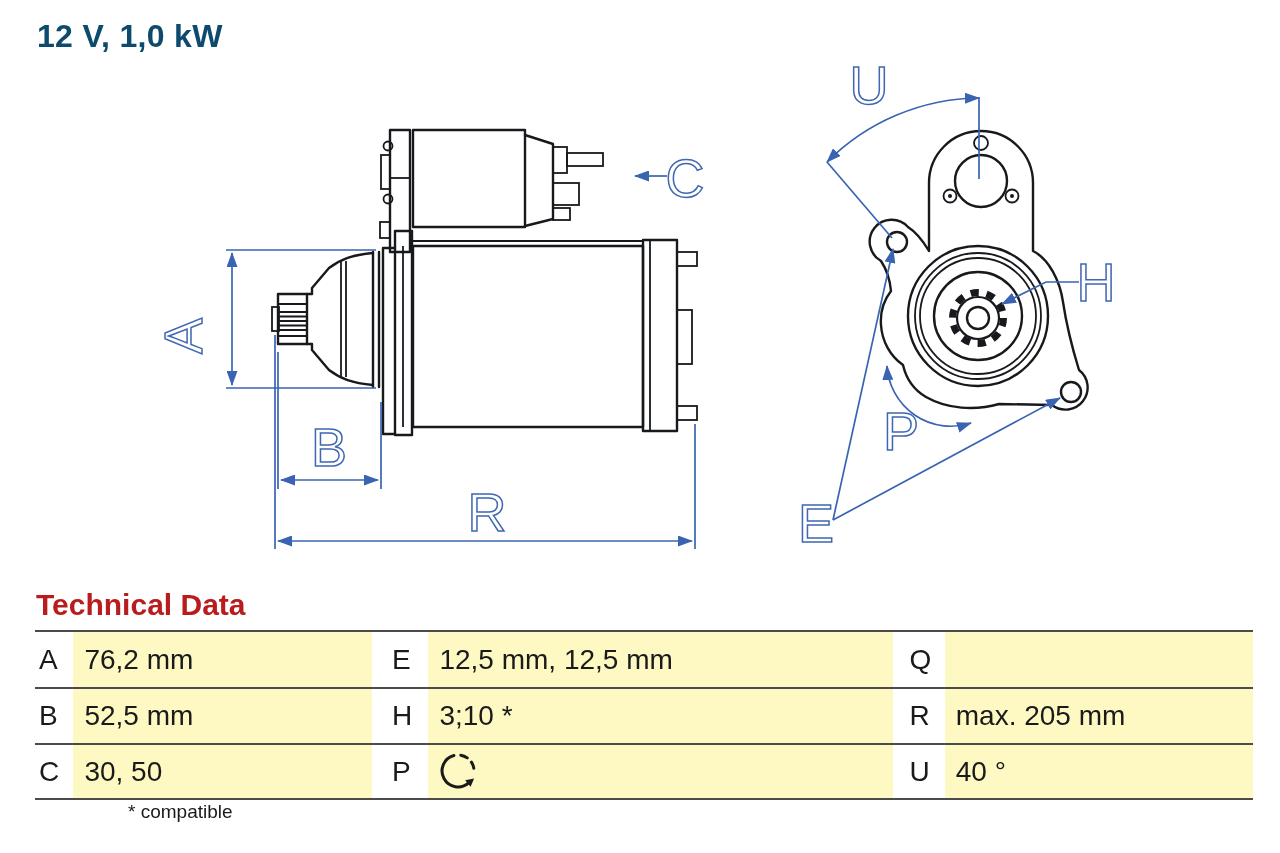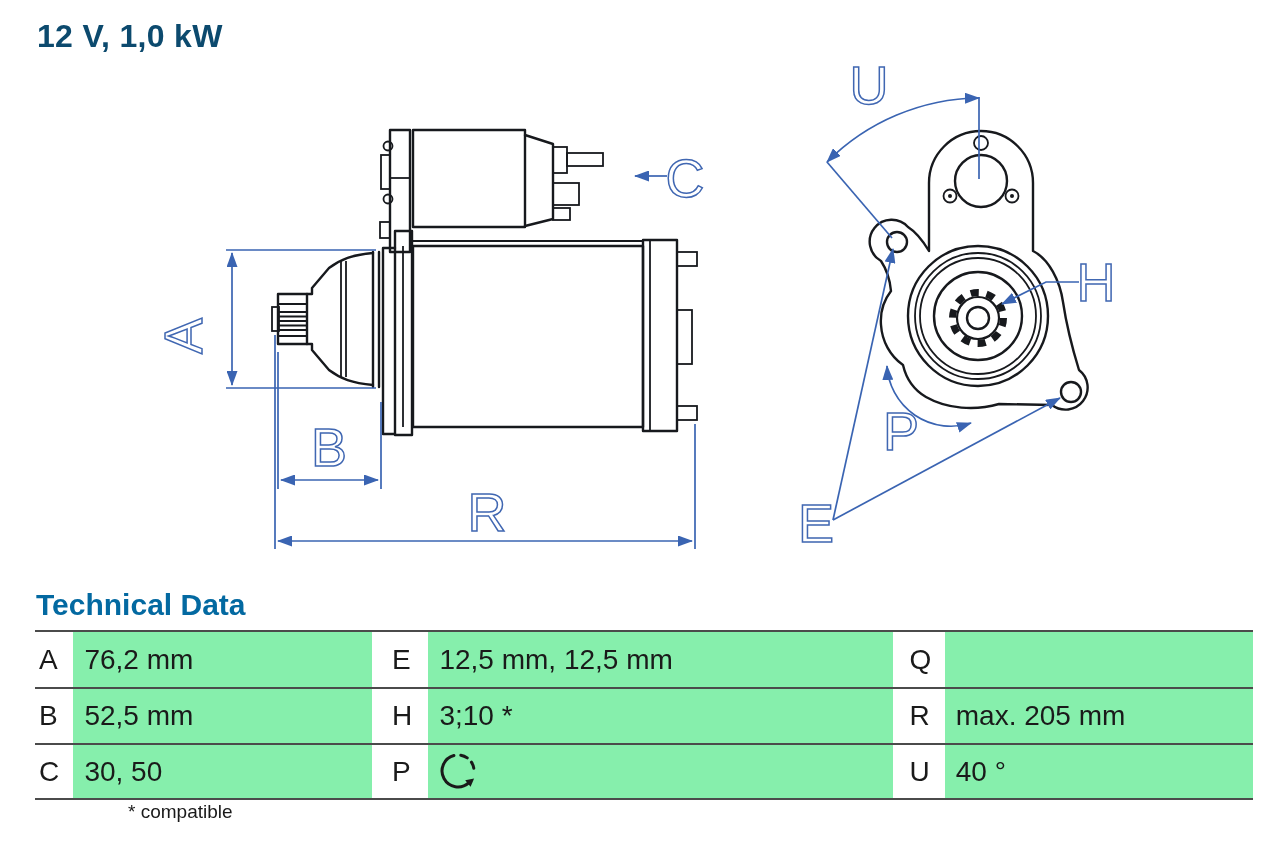--- a/index.html
+++ b/index.html
@@ -1,30 +1,30 @@
 <!DOCTYPE html>
 <html><head>
 <meta charset="utf-8">
 <style>
   html,body{margin:0;padding:0;background:#ffffff;}
   body{width:1280px;height:853px;position:relative;font-family:"Liberation Sans",sans-serif;color:#1a1a1a;overflow:hidden;}
 
   .page-title{position:absolute;left:37px;top:18px;font-size:32px;font-weight:700;color:#0c4a6e;letter-spacing:.3px;}
-  .section-heading{position:absolute;left:36px;top:588px;font-size:30px;font-weight:700;color:#0369a1;}
+  .section-heading{position:absolute;left:36px;top:588px;font-size:30px;font-weight:700;color:#b91c1c;}
 
   .drawing{position:absolute;left:0;top:0;width:1280px;height:585px;}
 
   .tdata{position:absolute;left:35px;top:630px;width:1218px;border-top:2px solid #4b4b4b;}
   .trow{display:flex;border-bottom:2px solid #4b4b4b;align-items:stretch;}
   .trow.r1 .cell{height:55px;}
   .trow.r2 .cell{height:54px;}
   .trow.r3 .cell{height:53px;}
   .cell{display:flex;align-items:center;font-size:28px;color:#1a1a1a;box-sizing:border-box;}
   .key{background:#ffffff;}
-  .val{background:#86efac;padding-left:11px;}
+  .val{background:#fef9c3;padding-left:11px;}
   .k1{width:40px;padding-left:4px;}
   .v1{width:312px;}
   .k2{width:58px;padding-left:20px;}
   .v2{width:486px;}
   .k3{width:53px;padding-left:16px;}
   .v3{width:322px;}
 
   .footnote{position:absolute;left:87px;top:801px;font-size:19px;color:#1a1a1a;margin-left:41px;}
 
   .dimlabel{font-family:"Liberation Sans",sans-serif;font-size:54px;fill:none;stroke:#4067b2;stroke-width:1.5;}

